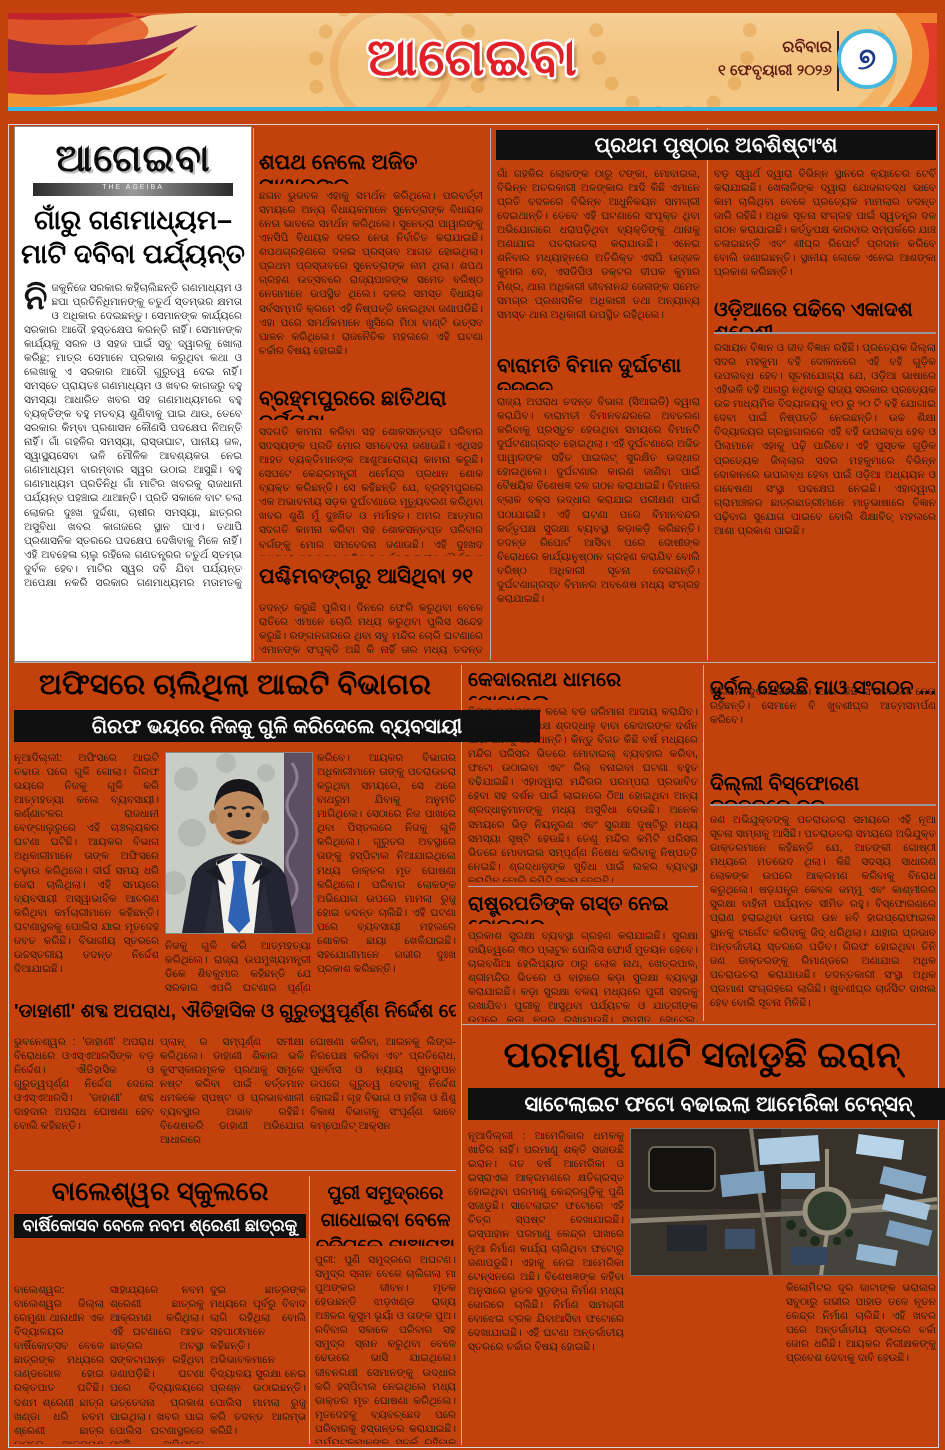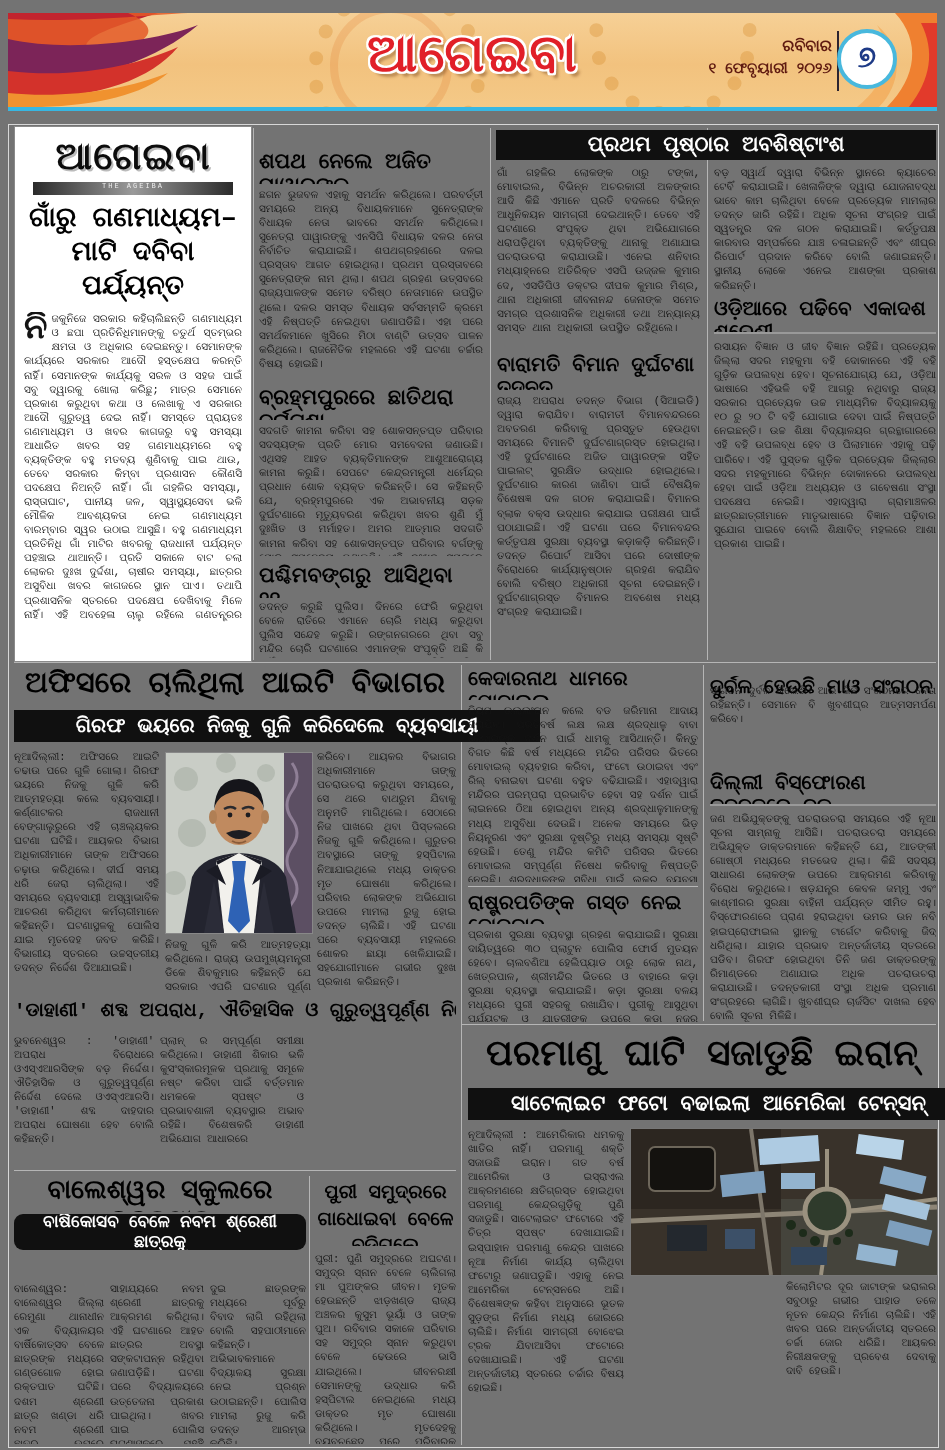--- a/index.html
+++ b/index.html
@@ -1,17 +1,17 @@
 <!DOCTYPE html>
 <html><head>
 <meta charset="utf-8">
 <style>
   html,body{margin:0;padding:0;background:#ffffff;}
-  #page{position:relative;width:945px;height:1450px;background:#737373;overflow:hidden;
-        font-family:Liberation Mono, monospace;color:#111;}
+  #page{position:relative;width:945px;height:1450px;background:#c2410c;overflow:hidden;
+        font-family:Liberation Sans, sans-serif;color:#111;}
   .abs{position:absolute;}
   
   #hdr{left:8px;top:13px;width:929px;height:94px;overflow:hidden;
        background:linear-gradient(180deg,#f6d096 0%,#f2c27e 55%,#f4c987 100%);}
   #hdr-cyan{left:8px;top:107px;width:929px;height:4px;background:#38b7e2;}
   .mandala{position:absolute;border-radius:50%;border:14px dotted rgba(214,142,48,.35);}
   .mandala2{position:absolute;border-radius:50%;border:8px solid rgba(224,120,40,.22);}
   #masthead{left:0;top:14px;width:929px;text-align:center;font-size:52px;font-weight:bold;
     color:#e11f28;letter-spacing:1px;
     text-shadow:-2px 0 #fff,2px 0 #fff,0 -2px #fff,0 2px #fff,-2px -2px #fff,2px 2px #fff,
@@ -178,24 +178,25 @@
 
   <div class="abs h-col" style="left:710px;top:772px;width:226px;height:34px;font-size:20px;">ଦିଲ୍ଲୀ ବିସ୍ଫୋରଣ ତଦନ୍ତରେ ବଡ଼ ...</div>
   <div class="abs" style="left:710px;top:804px;width:226px;height:2px;background:#999;"></div>
   <div class="abs bt" style="left:710px;top:812px;width:226px;height:210px;">ଜଣ ଅଭିଯୁକ୍ତଙ୍କୁ ପଚରାଉଚରା ସମୟରେ ଏହି ନୂଆ ସୂଚନା ସାମ୍ନାକୁ ଆସିଛି। ପଚରାଉଚରା ସମୟରେ ଅଭିଯୁକ୍ତ ଡାକ୍ତରମାନେ କହିଛନ୍ତି ଯେ, ଆତଙ୍କୀ ଗୋଷ୍ଠୀ ମଧ୍ୟରେ ମତଭେଦ ଥିଲା। କିଛି ସଦସ୍ୟ ସାଧାରଣ ଲୋକଙ୍କ ଉପରେ ଆକ୍ରମଣ କରିବାକୁ ବିରୋଧ କରୁଥିଲେ। ଷଡ଼ଯନ୍ତ୍ର କେବଳ ଜମ୍ମୁ ଏବଂ କାଶ୍ମୀରର ସୁରକ୍ଷା ବାହିନୀ ପର୍ଯ୍ୟନ୍ତ ସୀମିତ ରହୁ। ବିସ୍ଫୋରଣରେ ପ୍ରାଣ ହରାଇଥିବା ଉମର ଉନ ନବି ହାଇପ୍ରୋଫାଇଲ ସ୍ଥାନକୁ ଟାର୍ଗେଟ କରିବାକୁ ଜିଦ୍ ଧରିଥିଲା। ଯାହାର ପ୍ରଭାବ ଅନ୍ତର୍ଜାତୀୟ ସ୍ତରରେ ପଡିବ। ଗିରଫ ହୋଇଥିବା ତିନି ଜଣ ଡାକ୍ତରଙ୍କୁ ରିମାଣ୍ଡରେ ଅଣାଯାଇ ଅଧିକ ପଚରାଉଚରା କରାଯାଉଛି। ତଦନ୍ତକାରୀ ସଂସ୍ଥା ଅଧିକ ପ୍ରମାଣ ସଂଗ୍ରହରେ ଲାଗିଛି। ଖୁବଶୀଘ୍ର ଚାର୍ଜସିଟ ଦାଖଲ ହେବ ବୋଲି ସୂଚନା ମିଳିଛି।</div>
 
   <div class="hline" style="left:461px;top:1024px;width:475px;"></div>
 
   <div class="abs h-col" style="left:14px;top:1000px;width:442px;height:28px;font-size:19px;text-align:center;white-space:nowrap;">'ଡାହାଣୀ' ଶବ୍ଦ ଅପରାଧ, ଐତିହାସିକ ଓ ଗୁରୁତ୍ୱପୂର୍ଣ୍ଣ ନିର୍ଦ୍ଦେଶ ଦେଲେ ଓଏସ୍ଏଆରସି</div>
   <div class="abs bt" style="left:14px;top:1034px;width:140px;height:132px;">ଭୁବନେଶ୍ୱର : 'ଡାହାଣୀ' ଅପରାଧ ବିରୋଧରେ ଓଏସ୍ଏଆରସିଙ୍କ ବଡ଼ ନିର୍ଦ୍ଦେଶ। ଐତିହାସିକ ଓ ଗୁରୁତ୍ୱପୂର୍ଣ୍ଣ ନିର୍ଦ୍ଦେଶ ଦେଲେ ଓଏସ୍ଏଆରସି। 'ଡାହାଣୀ' ଶବ୍ଦ ଦାହଦାର ଅପରାଧ ଘୋଷଣା ହେବ ବୋଲି କହିଛନ୍ତି।</div>
   <div class="abs bt" style="left:160px;top:1034px;width:144px;height:132px;">ପ୍ଲାନ୍ ର ସମ୍ପୂର୍ଣ୍ଣ ସମୀକ୍ଷା କରିଥିଲେ। ଡାହାଣୀ ଶିକାର ଭଳି କୁସଂସ୍କାରମୂଳକ ପ୍ରଥାକୁ ସମୂଳେ ନଷ୍ଟ କରିବା ପାଇଁ ବର୍ତ୍ତମାନ ଧମକକେ ସ୍ପଷ୍ଟ ଓ ପ୍ରଭାବଶାଳୀ ବ୍ୟବସ୍ଥାର ଅଭାବ ରହିଛି। ବିଶେଷକରି ଡାହାଣୀ ଅଭିଯୋଗ ଆଧାରରେ</div>
+  <div class="abs bt" style="left:310px;top:1034px;width:146px;height:132px;">ଘୋଷଣା କରିବା, ଆଇନକୁ ଲିଙ୍ଗ-ନିରପେକ୍ଷ କରିବା ଏବଂ ପ୍ରତିରୋଧ, ପୁନର୍ବାସ ଓ ନ୍ୟାୟ ପୁନସ୍ଥାପନ ଉପରେ ଗୁରୁତ୍ୱ ଦେବାକୁ ନିର୍ଦ୍ଦେଶ ହୋଇଛି। ଗୃହ ବିଭାଗ ଓ ମହିଳା ଓ ଶିଶୁ ବିକାଶ ବିଭାଗକୁ ସଂପୂର୍ଣ୍ଣ ଭାବେ କମ୍ପୋଜିଟ୍ ଆକ୍ସନ</div>
   <div class="hline" style="left:14px;top:1170px;width:442px;"></div>
 
   <div class="abs h-col" style="left:14px;top:1176px;width:292px;height:36px;font-size:26px;text-align:center;">ବାଲେଶ୍ୱର ସ୍କୁଲରେ ରକ୍ତପାତ</div>
-  <div class="abs bbar" style="left:14px;top:1214px;width:292px;height:36px;font-size:17px;border-radius:9px;">
+  <div class="abs bbar" style="left:14px;top:1214px;width:292px;height:24px;font-size:17px;">
     <span>ବାର୍ଷିକୋସବ ବେଳେ ନବମ ଶ୍ରେଣୀ ଛାତ୍ରକୁ</span>
   </div>
   <div class="abs bt" style="left:14px;top:1282px;width:90px;height:162px;">ବାଲେଶ୍ୱର: ବାଲେଶ୍ୱର ଜିଲ୍ଲା ରେମୁଣା ଥାନାଧୀନ ଏକ ବିଦ୍ୟାଳୟର ବାର୍ଷିକୋତ୍ସବ ବେଳେ ଛାତ୍ରଙ୍କ ମଧ୍ୟରେ ଗଣ୍ଡଗୋଳ ହୋଇ ରକ୍ତପାତ ଘଟିଛି। ଦଶମ ଶ୍ରେଣୀ ଛାତ୍ର ଖଣ୍ଡା ଧରି ନବମ ଶ୍ରେଣୀ ଛାତ୍ର ଉପରେ ଆକ୍ରମଣ କରିଥିଲା। ଗୁରୁତର ଅବସ୍ଥାରେ ଆହତ ଛାତ୍ରକୁ ମେଡିକାଲ ସ୍ଥାନାନ୍ତର କରାଯାଇଛି।</div>
   <div class="abs bt" style="left:110px;top:1282px;width:94px;height:162px;">ସାହାଯ୍ୟରେ ନବମ ଶ୍ରେଣୀ ଛାତ୍ରକୁ ଆକ୍ରମଣ କରିଥିଲା। ଏହି ଘଟଣାରେ ଆହତ ଛାତ୍ରର ଅବସ୍ଥା ସଙ୍କଟାପନ୍ନ ରହିଥିବା ଜଣାପଡ଼ିଛି। ଘଟଣା ପରେ ବିଦ୍ୟାଳୟରେ ଉତ୍ତେଜନା ପ୍ରକାଶ ପାଇଥିଲା। ଖବର ପାଇ ପୋଲିସ ଘଟଣାସ୍ଥଳରେ ପହଞ୍ଚି ଅଭିଯୁକ୍ତ ଛାତ୍ରକୁ ଅଟକ ରଖିଛି।</div>
   <div class="abs bt" style="left:210px;top:1282px;width:96px;height:162px;">ଦୁଇ ଛାତ୍ରଙ୍କ ମଧ୍ୟରେ ପୂର୍ବରୁ ବିବାଦ ଲାଗି ରହିଥିଲା ବୋଲି ସହପାଠୀମାନେ କହିଛନ୍ତି। ଅଭିଭାବକମାନେ ବିଦ୍ୟାଳୟ ସୁରକ୍ଷା ନେଇ ପ୍ରଶ୍ନ ଉଠାଇଛନ୍ତି। ପୋଲିସ ମାମଲା ରୁଜୁ କରି ତଦନ୍ତ ଆରମ୍ଭ କରିଛି।</div>
 
   <div class="vline" style="left:309px;top:1176px;height:268px;"></div>
   <div class="abs h-col" style="left:315px;top:1180px;width:141px;height:66px;font-size:19px;text-align:center;line-height:1.4;">ପୁରୀ ସମୁଦ୍ରରେ ଗାଧୋଇବା ବେଳେ ବୁଡ଼ିଗଲେ ମାଆପୁଅ</div>
   <div class="abs bt" style="left:315px;top:1252px;width:141px;height:192px;">ପୁରୀ: ପୁଣି ସମୁଦ୍ରରେ ଅଘଟଣ। ସମୁଦ୍ର ସ୍ନାନ ବେଳେ ଚାଲିଗଲା ମା ପୁଅଙ୍କର ଜୀବନ। ମୃତକ ହେଉଛନ୍ତି ଝାଡ଼ଖଣ୍ଡ ରାଜ୍ୟ ଅଞ୍ଚଳର କୁସୁମ ଭୂୟାଁ ଓ ତାଙ୍କ ପୁଅ। ରବିବାର ସକାଳେ ପରିବାର ସହ ସମୁଦ୍ର ସ୍ନାନ କରୁଥିବା ବେଳେ ଢେଉରେ ଭାସି ଯାଇଥିଲେ। ଜୀବନରକ୍ଷୀ ସେମାନଙ୍କୁ ଉଦ୍ଧାର କରି ହସ୍ପିଟାଲ ନେଇଥିଲେ ମଧ୍ୟ ଡାକ୍ତର ମୃତ ଘୋଷଣା କରିଥିଲେ। ମୃତଦେହକୁ ବ୍ୟବଚ୍ଛେଦ ପରେ ପରିବାରକୁ ହସ୍ତାନ୍ତର କରାଯାଇଛି। ପର୍ଯ୍ୟଟକମାନଙ୍କୁ ସତର୍କ ରହିବାକୁ ପ୍ରଶାସନ ପରାମର୍ଶ ଦେଇଛି। ଘଟଣା ପରେ କୂଳରେ ଶୋକର ଛାୟା ଖେଳିଯାଇଛି।</div>
 

